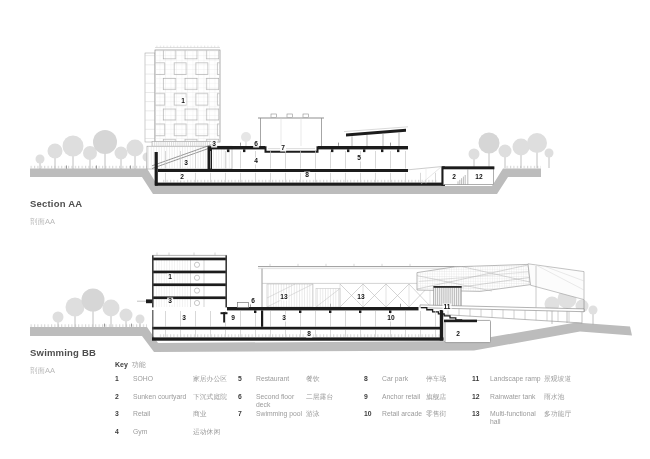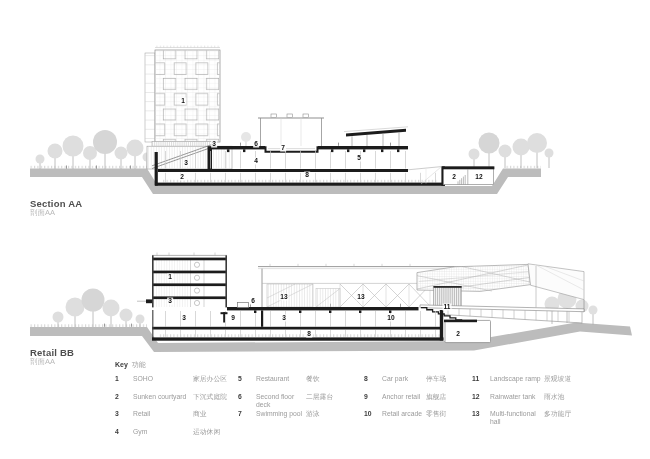--- a/index.html
+++ b/index.html
@@ -6,21 +6,21 @@
   body{width:650px;height:459px;position:relative;overflow:hidden;
        font-family:"Liberation Sans","DejaVu Sans",sans-serif;}
   #stage{position:absolute;left:0;top:0;width:650px;height:459px;}
   svg{position:absolute;left:0;top:0;}
   .overlay{position:absolute;left:0;top:0;width:650px;height:459px;pointer-events:none;}
   .marker{position:absolute;transform:translate(-50%,-50%);
           font-size:6.6px;font-weight:bold;color:#111;
           background:rgba(255,255,255,.88);padding:0 1px;line-height:1.05;}
   .stitle-block{position:absolute;}
   .stitle{font-size:9.5px;font-weight:bold;color:#4e4e4e;letter-spacing:.2px;line-height:1.1;}
-  .ssub{font-size:7.5px;color:#b9b9b9;margin-top:0;line-height:1.1;}
+  .ssub{font-size:7.5px;color:#b9b9b9;margin-top:9px;line-height:1.1;}
   .key-header{position:absolute;left:115px;top:361px;font-size:7px;line-height:1.1;}
   .key-header .kt{font-weight:bold;color:#3c3c3c;}
   .key-header .ktz{color:#9b9b9b;margin-left:4px;font-weight:normal;}
   .kcol{position:absolute;top:375px;}
   .krow{display:grid;grid-template-columns:15px var(--enw) auto;column-gap:3px;
         min-height:17.6px;align-items:start;font-size:6.8px;line-height:1.2;}
   .knum{font-weight:bold;color:#3c3c3c;}
   .ken,.kzh{color:#9b9b9b;}
 </style>
 </head>
@@ -396,21 +396,21 @@
       <span class="marker" style="left: 309px; top: 334px;">8</span>
       <span class="marker" style="left: 447px; top: 307px;">11</span>
       <span class="marker" style="left: 458px; top: 334px;">2</span>
     </div>
 
 <div class="stitle-block" style="left:30px;top:199px;">
   <div class="stitle">Section AA</div>
   <div class="ssub">剖面AA</div>
 </div>
 <div class="stitle-block" style="left:30px;top:348px;">
-  <div class="stitle">Retail BB</div>
+  <div class="stitle">Swimming BB</div>
   <div class="ssub">剖面AA</div>
 </div>
 
 <div class="key-header">
   <span class="kt">Key</span><span class="ktz">功能</span>
 </div>
 <div id="key-cols">
       <div class="kcol" style="left: 115px;">
         <div class="krow" style="--enw: 57px;">
           <span class="knum">1</span>

